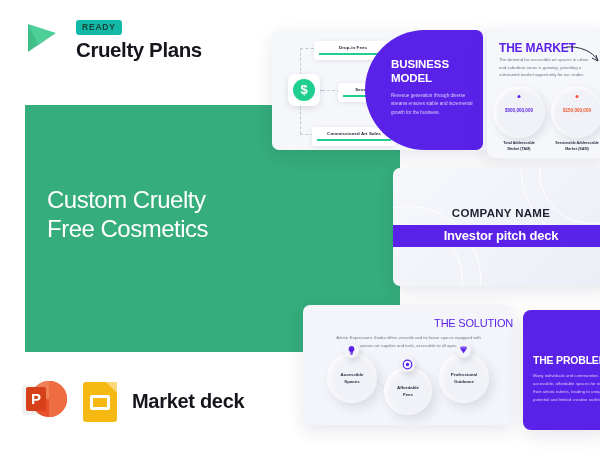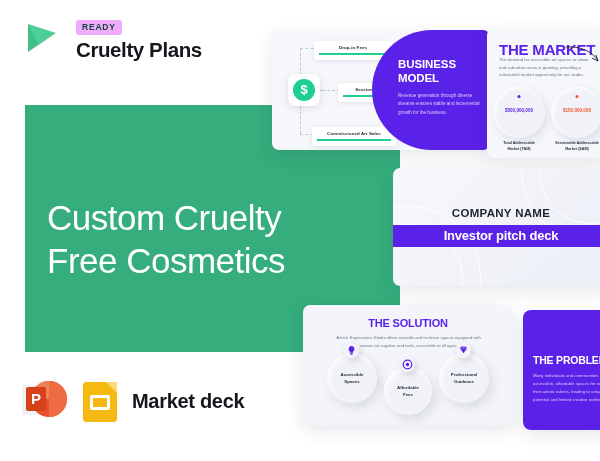--- a/index.html
+++ b/index.html
@@ -9,34 +9,34 @@
     background: #ffffff;
     overflow: hidden;
   }
   .stage { position: relative; width: 600px; height: 461px; background: #fff; }
 
   
   .brand { position: absolute; left: 18px; top: 14px; display: flex; align-items: center; gap: 10px; }
   .brand-mark { width: 48px; height: 48px; position: relative; }
   .brand-text { padding-top: 2px; }
   .ready-badge {
-    display: inline-block; background: #f0abfc; color: #14473a;
+    display: inline-block; background: #14b8a6; color: #14473a;
     font-size: 8.5px; font-weight: bold; letter-spacing: .8px;
     padding: 2.5px 6px; border-radius: 3px; margin-bottom: 3px;
   }
   .brand-title { font-size: 20.5px; font-weight: bold; color: #14161c; letter-spacing: -.4px; }
 
   
   .hero {
     position: absolute; left: 25px; top: 105px; width: 375px; height: 247px;
     background: #35ad7c;
   }
   .hero-title {
-    position: absolute; left: 22px; top: 92px;
-    color: #ffffff; font-size: 35px; line-height: 1.22; font-weight: normal;
+    position: absolute; left: 22px; top: 80px;
+    color: #ffffff; font-size: 24px; line-height: 1.22; font-weight: normal;
     letter-spacing: -.5px; white-space: pre-line;
   }
 
   
   .app-row { position: absolute; left: 22px; top: 378px; display: flex; align-items: center; gap: 12px; }
   .ppt-icon { position: relative; width: 46px; height: 46px; }
   .ppt-sheet { position: absolute; left: 0; top: 7px; width: 22px; height: 30px; background: #f2f2f2; border-radius: 2px; }
   .ppt-circle { position: absolute; left: 9px; top: 3px; width: 36px; height: 36px; border-radius: 50%;
     background: #e8502a; overflow: hidden; }
   .ppt-circle::before { content: ""; position: absolute; left: 0; top: 0; width: 36px; height: 18px; background: #f08055; }
@@ -63,30 +63,30 @@
   .flow-coin i { position: absolute; left: 5px; top: 5px; width: 22px; height: 22px; border-radius: 50%;
     background: #1fcf90; color: #fff; font-style: normal; font-weight: bold; font-size: 13px;
     line-height: 22px; text-align: center; }
   .flow-line { position: absolute; border-left: 1px dashed #c2c8d6; }
   .flow-h { position: absolute; border-top: 1px dashed #c2c8d6; }
   .flow-pill { position: absolute; background: #fff; border-radius: 3px; padding: 4px 5px 5px;
     box-shadow: 0 1px 5px rgba(30,40,80,.10); }
   .flow-pill span { display: block; font-size: 4.4px; font-weight: bold; color: #1c2230; text-align: center;
     letter-spacing: .1px; white-space: nowrap; }
   .flow-pill u { display: block; height: 1.6px; background: #1fcf90; margin-top: 3px; text-decoration: none; }
-  .biz-purple { position: absolute; right: 4px; top: 0; width: 118px; height: 120px; background: #5a21e8;
+  .biz-purple { position: absolute; right: 11px; top: 0; width: 118px; height: 120px; background: #5a21e8;
     border-radius: 60px 7px 7px 60px; }
   .biz-h { position: absolute; left: 26px; top: 28px; color: #fff; font-size: 11.5px; font-weight: bold;
     line-height: 1.2; letter-spacing: -.1px; white-space: pre-line; }
   .biz-p { position: absolute; left: 26px; top: 62px; width: 82px; color: #dcd0fb; font-size: 4.6px;
     line-height: 1.85; }
 
   
   .c-market { left: 487px; top: 28px; width: 122px; height: 130px; background: #f6f7fb; }
-  .mk-h { position: absolute; left: 12px; top: 13px; color: #5a21e8; font-size: 15px; font-weight: bold;
+  .mk-h { position: absolute; left: 12px; top: 13px; color: #5a21e8; font-size: 12px; font-weight: bold;
     letter-spacing: -.2px; }
   .mk-p { position: absolute; left: 12px; top: 28px; width: 96px; color: #6d7587; font-size: 4.3px; line-height: 1.8; }
   .mk-arrow { position: absolute; left: 78px; top: 16px; width: 36px; height: 22px; }
   .mk-node { position: absolute; top: 58px; width: 52px; height: 52px; border-radius: 50%; background: #f1f2f7;
     box-shadow: inset 2px 2px 5px rgba(255,255,255,.95), 3px 4px 9px rgba(40,50,80,.11); }
   .mk-node.a { left: 6px; } .mk-node.b { left: 64px; }
   .mk-dot { position: absolute; left: 50%; top: 9px; transform: translateX(-50%); width: 3px; height: 3px; border-radius: 50%; }
   .mk-val { position: absolute; left: 0; right: 0; top: 22px; text-align: center; font-size: 4.6px; font-weight: bold; }
   .mk-cap { position: absolute; top: 113px; width: 54px; text-align: center; font-size: 3.7px; font-weight: bold;
     color: #2a3043; line-height: 1.6; }
@@ -97,22 +97,22 @@
     background: linear-gradient(135deg,#f7f8fc 0%,#eceef6 100%); }
   .ring { position: absolute; border: 1px solid rgba(255,255,255,.95); border-radius: 50%; }
   .comp-name { position: absolute; left: 0; right: 0; top: 39px; text-align: center;
     font-size: 11.5px; font-weight: bold; color: #1c2230; letter-spacing: .3px; }
   .comp-band { position: absolute; left: 0; right: 0; top: 57px; height: 22px; background: #5a21e8; }
   .comp-band span { display: block; text-align: center; line-height: 22px; color: #fff;
     font-size: 13px; font-weight: bold; letter-spacing: -.2px; }
 
   
   .c-solution { left: 303px; top: 305px; width: 210px; height: 120px; background: #f4f5fa; }
-  .sol-h { position: absolute; left: 0; right: 0; top: 12px; text-align: center; color: #5a21e8;
-    font-size: 11px; font-weight: bold; letter-spacing: -.2px; }
+  .sol-h { position: absolute; left: 0; right: 0; top: 12px; text-align: right; color: #5a21e8;
+    font-size: 11px; font-weight: normal; letter-spacing: -.2px; }
   .sol-p { position: absolute; left: 33px; width: 145px; top: 29px; text-align: center; color: #6d7587;
     font-size: 4.2px; line-height: 1.85; }
   .sol-node { position: absolute; border-radius: 50%; background: #f1f2f7;
     box-shadow: inset 2px 2px 6px rgba(255,255,255,.95), 4px 5px 11px rgba(40,50,80,.12); }
   .sol-node span { position: absolute; left: 0; right: 0; top: 50%; transform: translateY(-50%);
     text-align: center; font-size: 4.4px; font-weight: bold; color: #2a3043; line-height: 1.6; }
   .sol-badge { position: absolute; width: 15px; height: 15px; border-radius: 50%; background: #f3f4f9;
     box-shadow: 2px 3px 6px rgba(40,50,80,.16); color: #5a21e8; font-size: 8px; line-height: 15px; text-align: center; }
 
   

